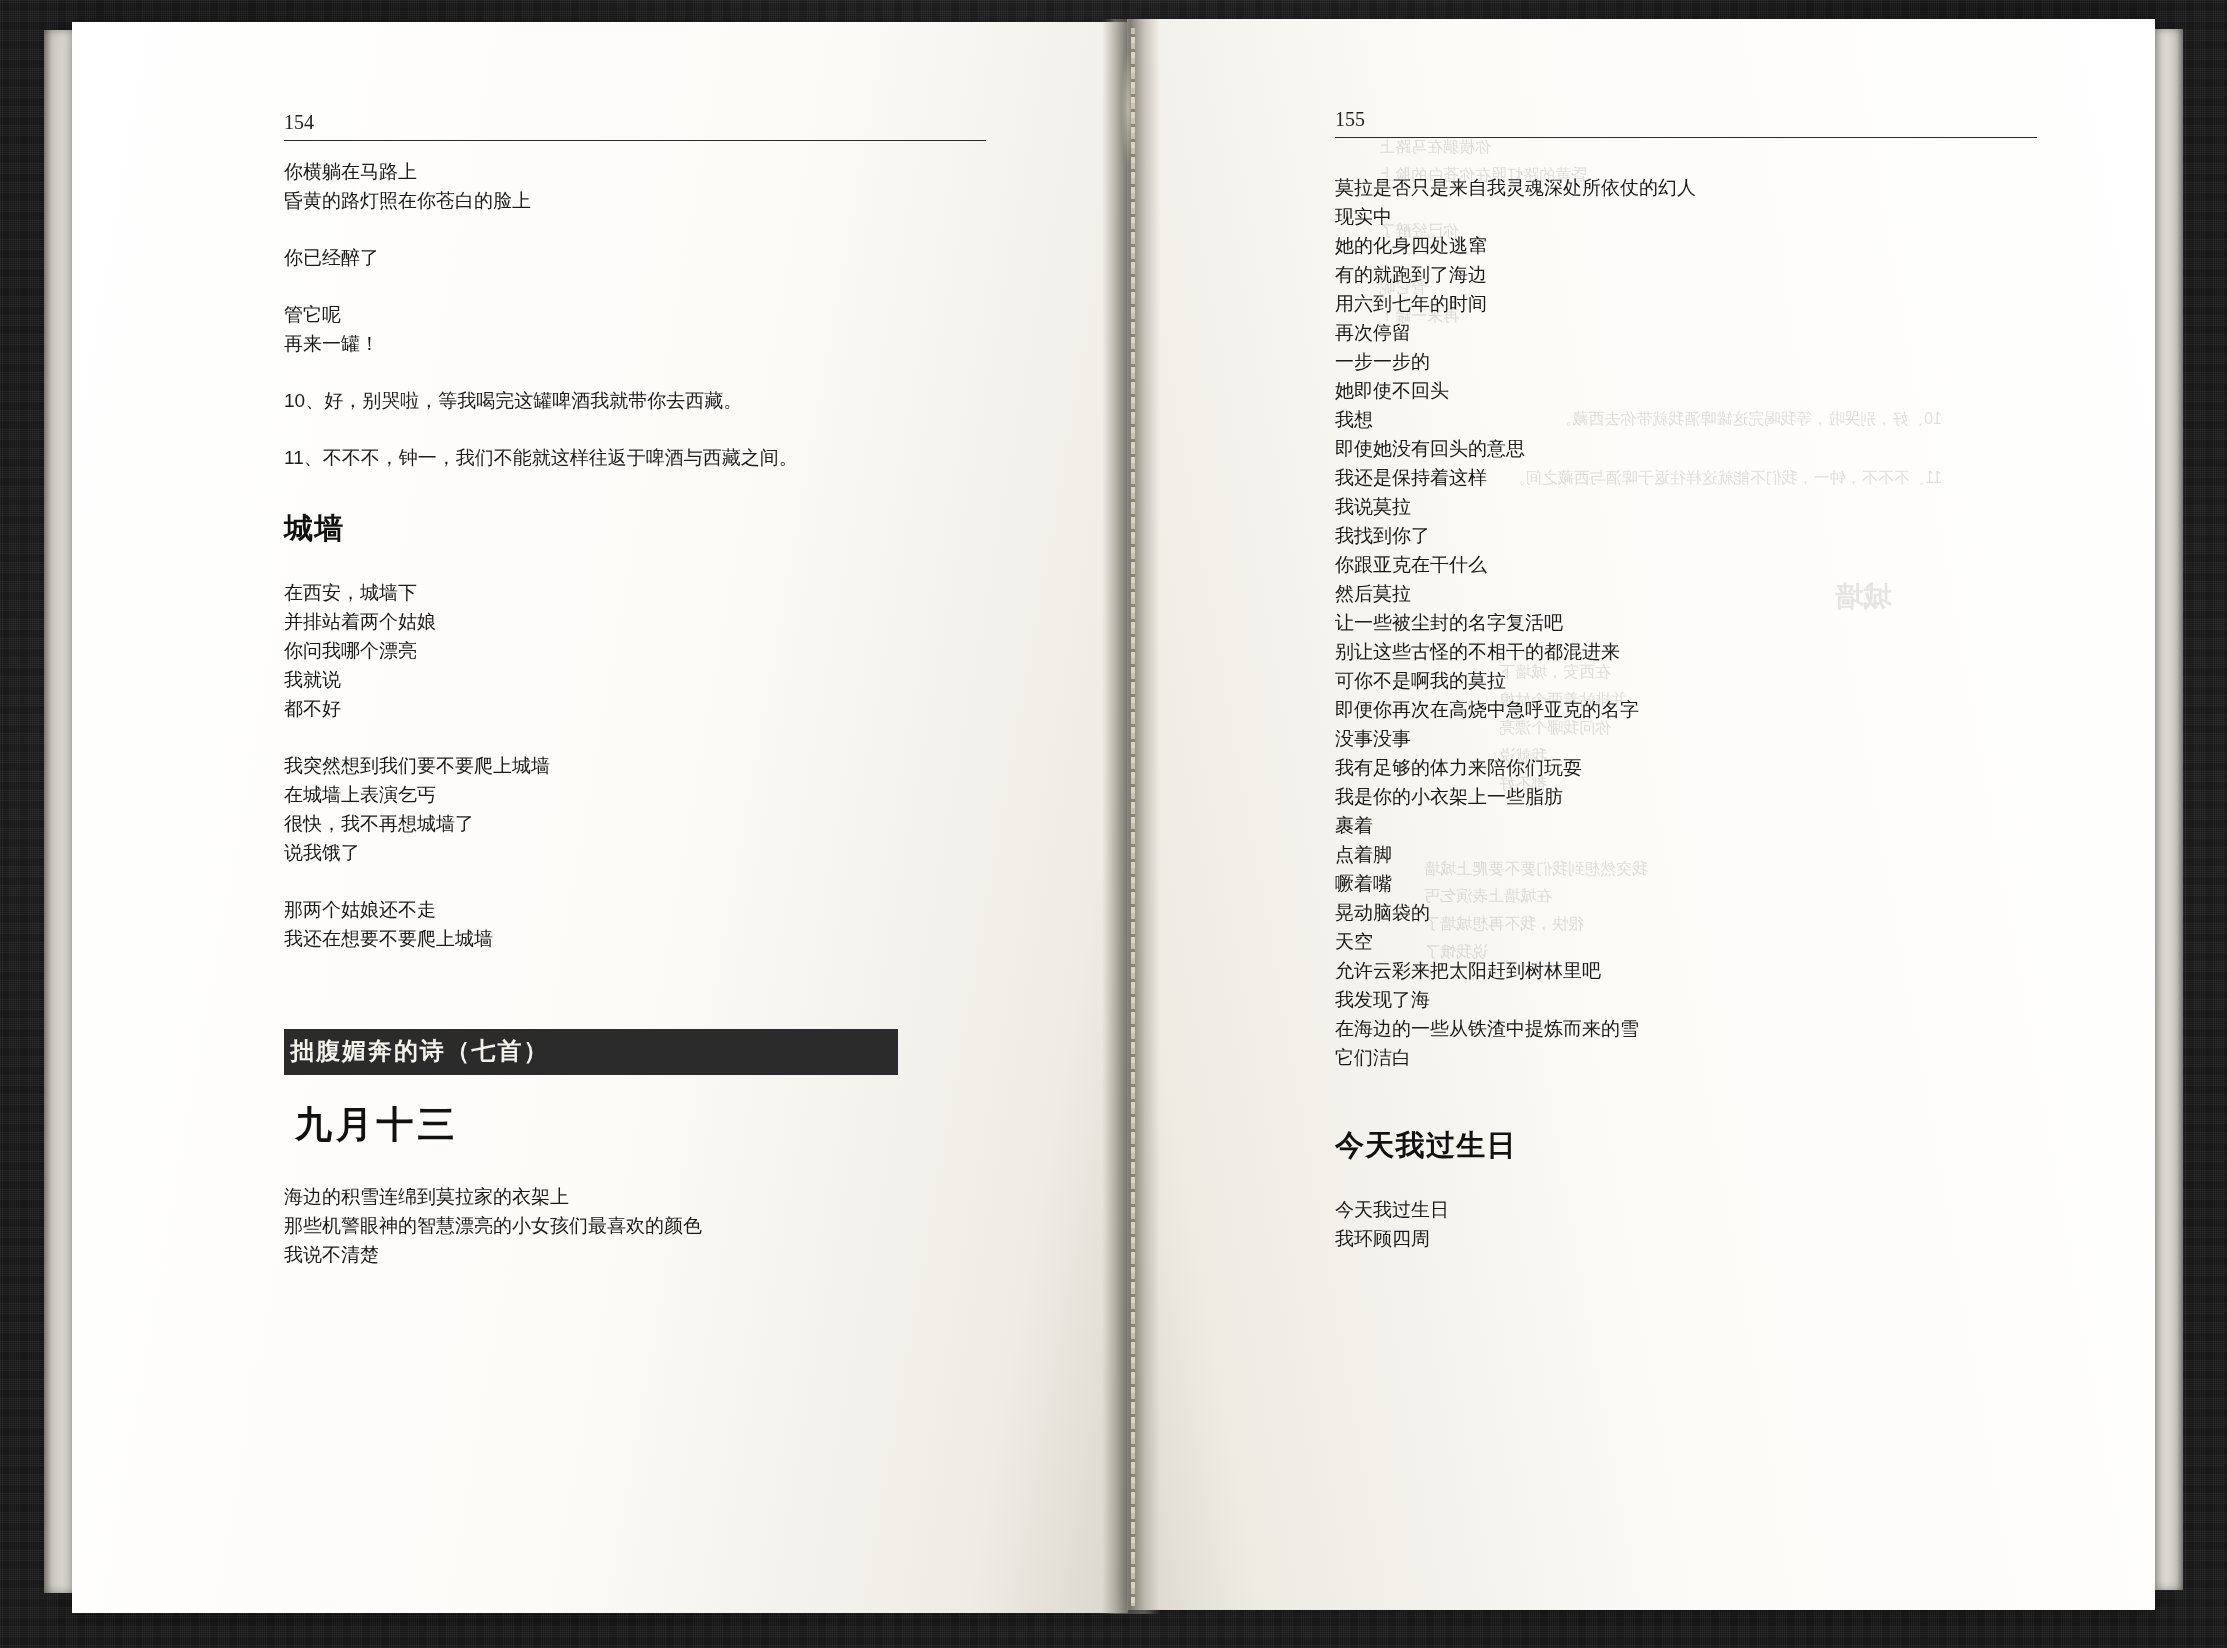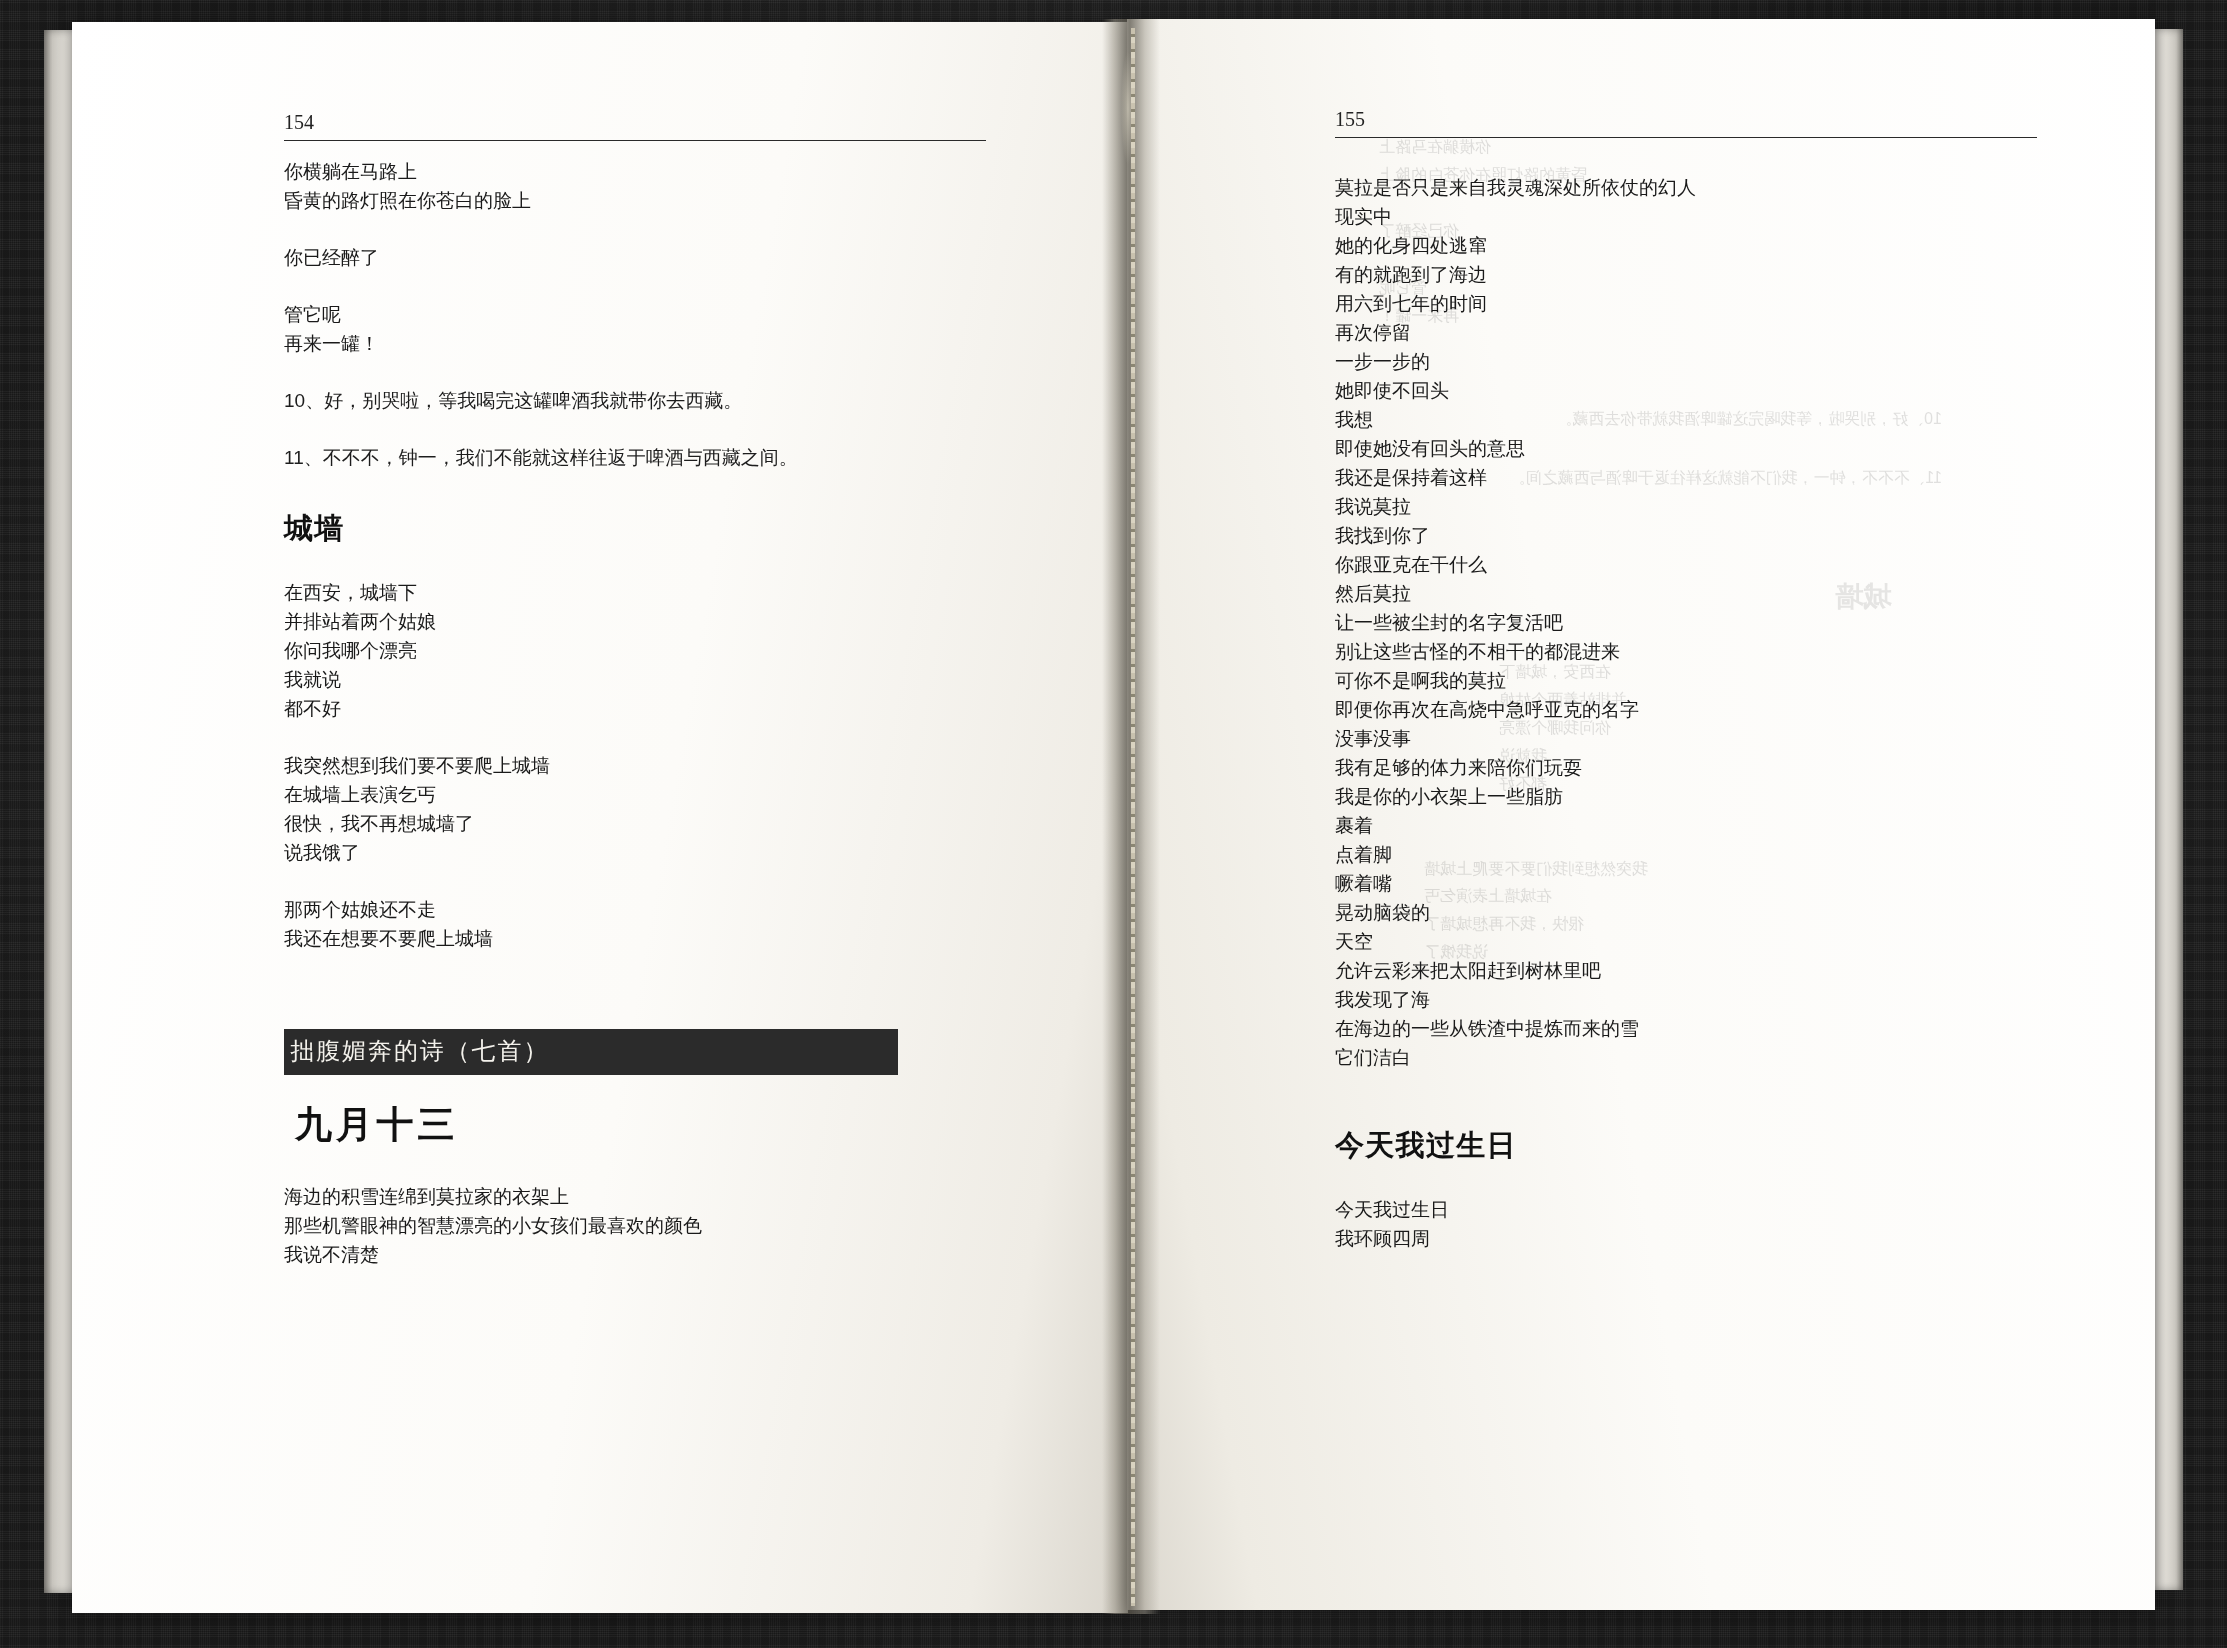--- a/index.html
+++ b/index.html
@@ -187,21 +187,21 @@
     font-size: 37px;
     letter-spacing: 3.8px;
     margin: 19px 0 32px 11px;
   }
 
   .section-banner {
     display: inline-block;
     background: #2b2b2b;
     color: #f4f2ec;
     font-size: 24px;
-    font-weight: normal;
+    font-weight: bold;
     letter-spacing: 1.9px;
     padding: 6.3px 11.4px 7.6px 6.3px;
     margin: 48px 0 6.3px 0;
     min-width: 614px;
     box-sizing: border-box;
   }
 </style>
 </head>
 <body>
 

